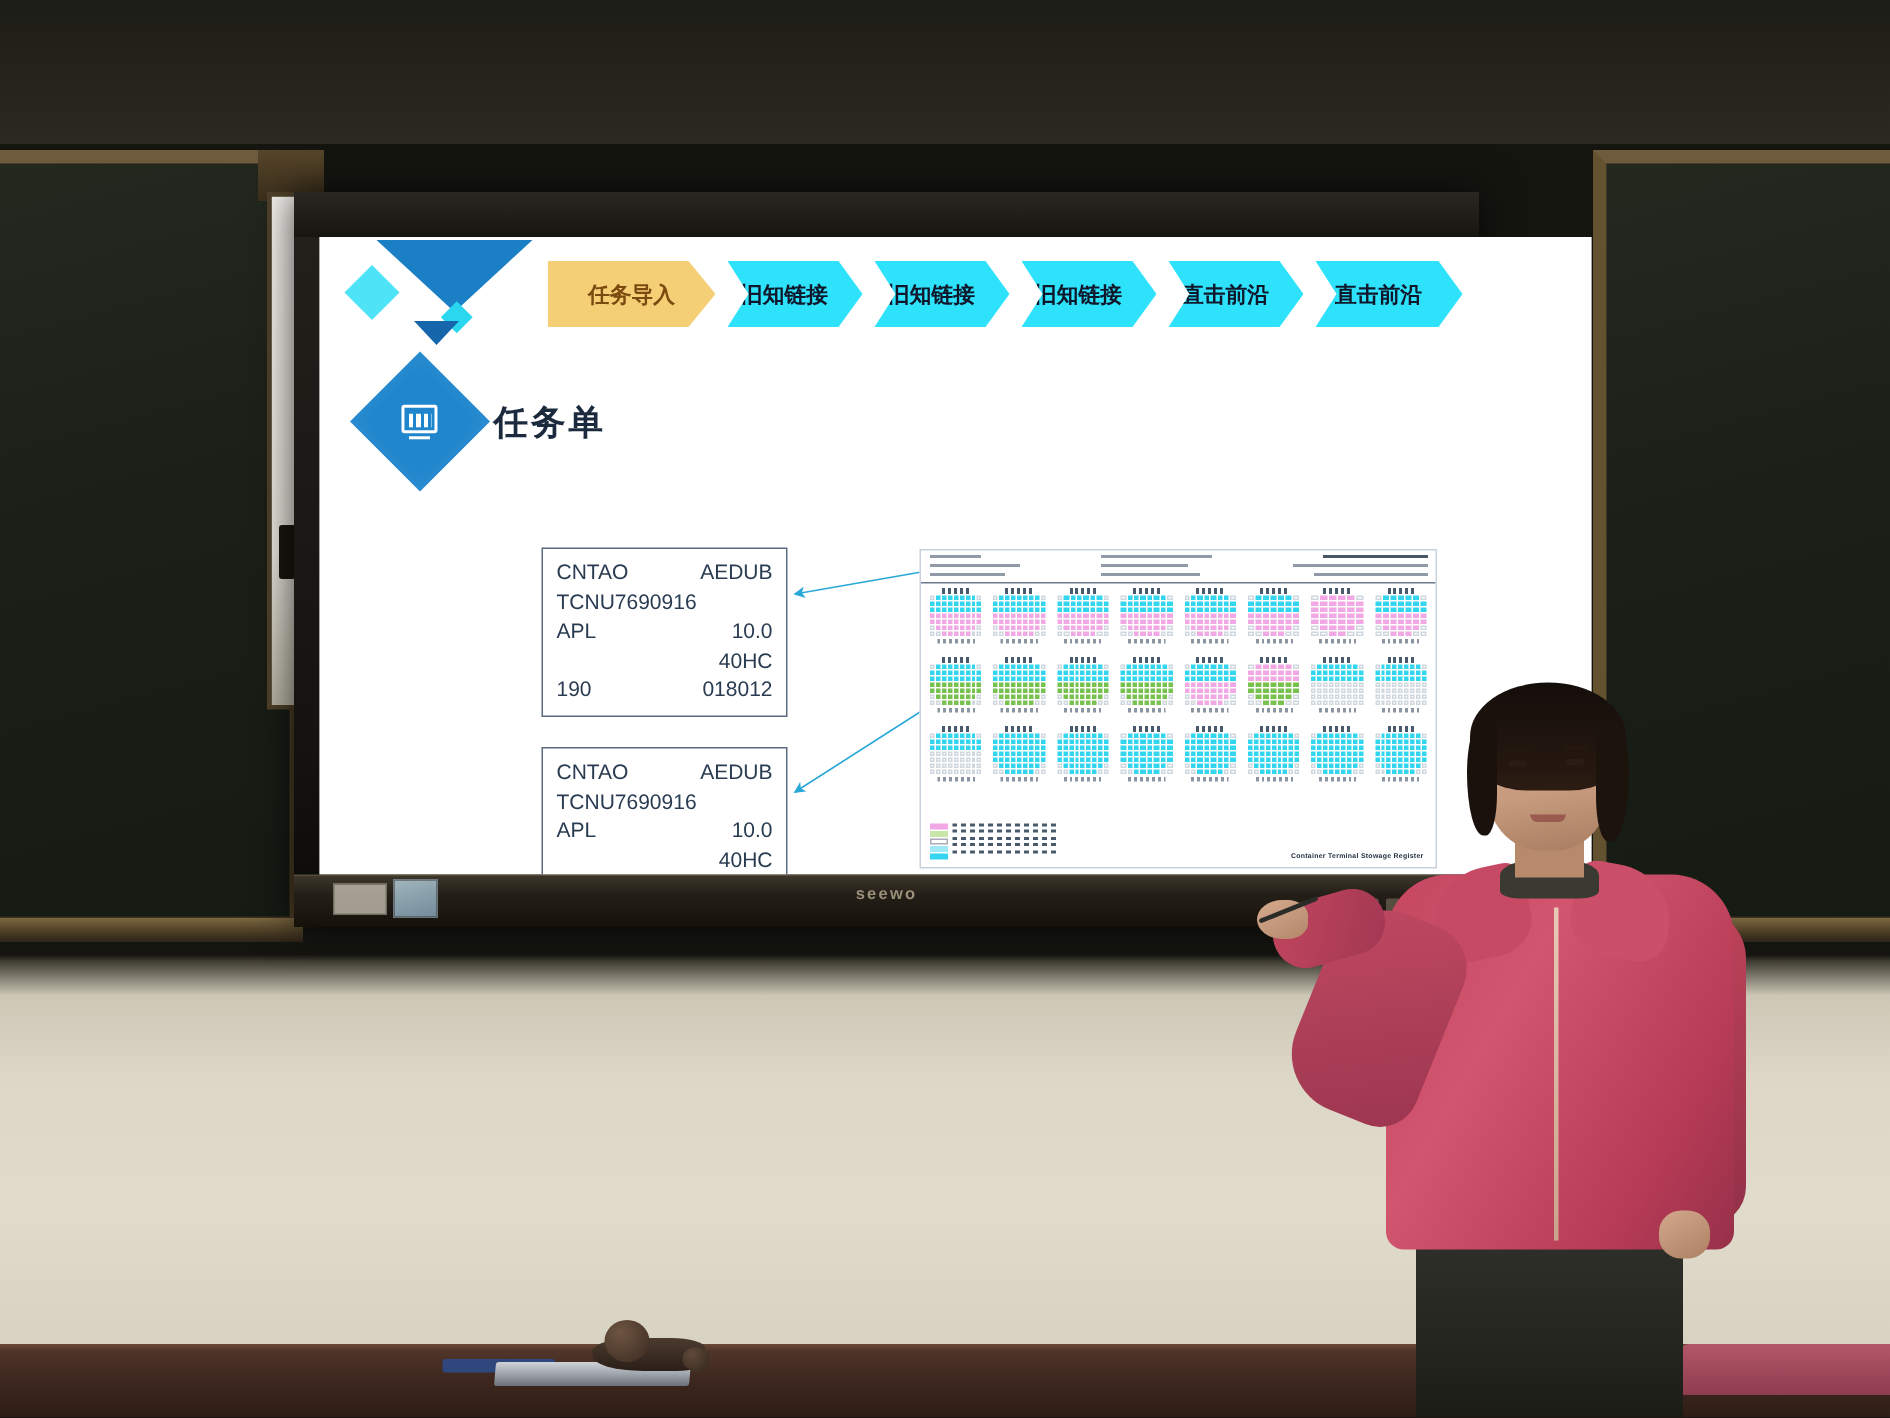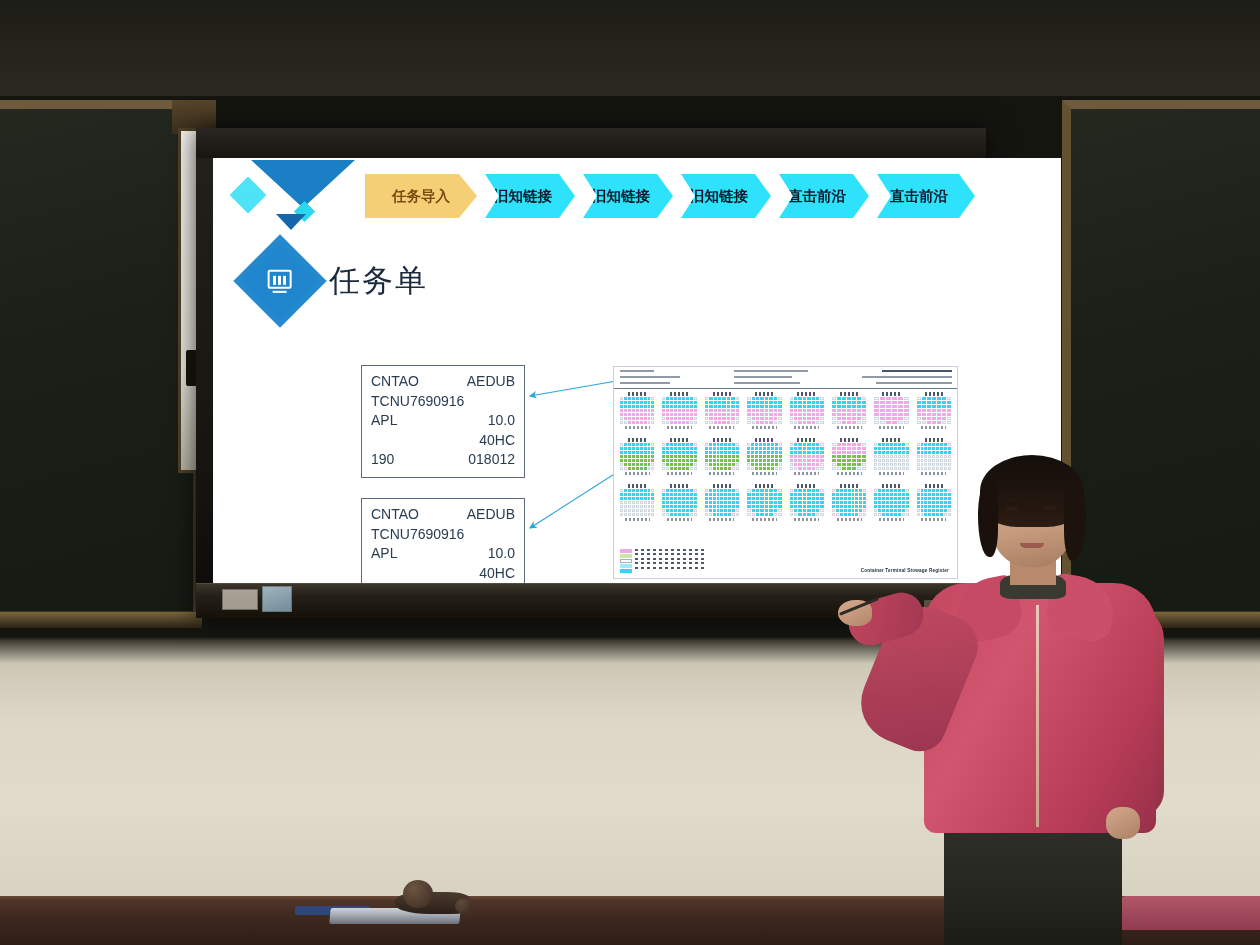--- a/index.html
+++ b/index.html
@@ -187,21 +187,21 @@
     box-shadow: inset 0 0 14px rgba(255,255,255,.08);
   }
   .diamond-inner { transform: rotate(-45deg); }
   .mini-icon { width: 24px; height: 19px; border: 2px solid #fff; border-radius: 2px; position: relative; }
   .mini-icon::after {
     content:""; position:absolute; left:3px; bottom:2px; width:15px; height:9px;
     background: repeating-linear-gradient(90deg,#fff 0 3px,transparent 3px 5px);
   }
   .mini-stand { width: 14px; height: 2px; background: #fff; margin: 2px auto 0; }
   .sec-title {
-    margin-left: 16px; font-size: 31px; font-weight: 400; color: #1b2a3d; letter-spacing: 2px;
+    margin-left: 16px; font-size: 23px; font-weight: 700; color: #1b2a3d; letter-spacing: 2px;
   }
 
   .body-text {
     position: absolute; left: 208px; top: 86px; width: 530px;
     font-size: 13.2px; line-height: 26px; color: #2c3e55; text-align: justify;
     text-indent: 2em;
   }
 
   
   .card {
@@ -2046,20 +2046,21 @@
           </div>
           <div class="sto-footnote">Container Terminal Stowage Register</div>
         </div>
 
       </div>
     </div>
 
     <div class="bezel-bottom"></div>
     <div class="bezel-sticker"></div>
     <div class="bezel-sticker2"></div>
+    <div class="seewo">seewo</div>
     <div class="bezel-ports"><i></i><i></i><i></i></div>
   </div>
 
   <div class="person">
     <div class="legs"></div>
     <div class="arm-right"></div>
     <div class="torso"></div>
     <div class="hood-l"></div>
     <div class="hood-r"></div>
     <div class="zipper"></div>

